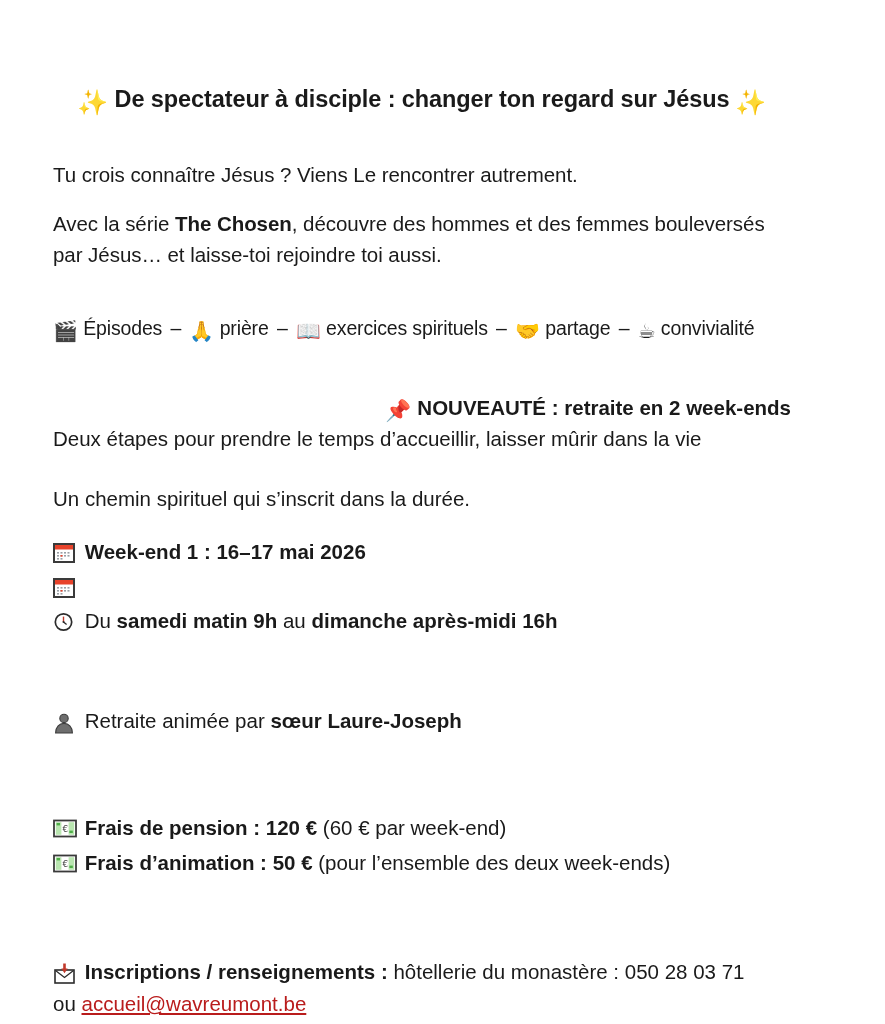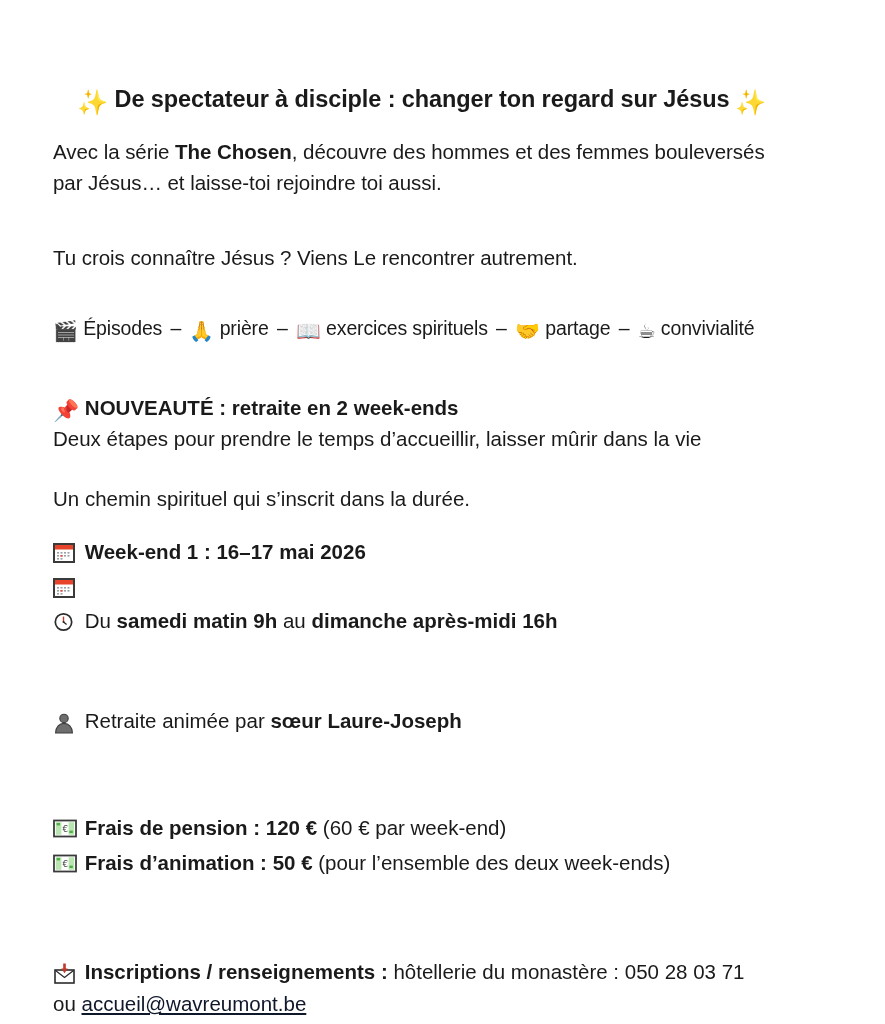--- a/index.html
+++ b/index.html
@@ -61,20 +61,21 @@
   .activities .emoji { font-size: 20px; }
   .sep { padding: 0 3px; }
   .nouveaute {
     padding-top: 55px;
     margin: 0;
   }
   .nouveaute-head {
     font-size: 20.5px;
     font-weight: bold;
     margin: 0;
+    text-align: right;
   }
   .nouveaute-body {
     font-size: 20.5px;
     margin: 0;
     line-height: 1.45;
     padding-top: 2px;
   }
   .dates {
     padding-top: 22px;
   }
@@ -95,21 +96,21 @@
     font-size: 20.5px;
     line-height: 1.7;
     white-space: nowrap;
   }
   .contact {
     padding-top: 55px;
     font-size: 20.5px;
     line-height: 1.55;
   }
   .email-link {
-    color: #0f172a;
+    color: #b91c1c;
     text-underline-offset: 2px;
   }
   .ic {
     display: inline-block;
     width: 22px;
     height: 20px;
     vertical-align: -4px;
     margin-right: 4px;
   }
   .ic svg { display: block; }
@@ -118,25 +119,25 @@
 <body>
 
 <div class="page">
 
   <h1 class="title">
     <span class="emoji">✨</span>
     <span>De spectateur à disciple : changer ton regard sur Jésus</span>
     <span class="emoji">✨</span>
   </h1>
 
+  <p class="intro-line intro-1">Tu crois connaître Jésus ? Viens Le rencontrer autrement.</p>
+
   <p class="intro-line intro-2">
     <span>Avec la série </span><b>The Chosen</b><span>, découvre des hommes et des femmes bouleversés par Jésus… et laisse-toi rejoindre toi aussi.</span>
   </p>
-
-  <p class="intro-line intro-1">Tu crois connaître Jésus ? Viens Le rencontrer autrement.</p>
 
   <p class="activities">
     <span class="emoji">🎬</span>
     <span>Épisodes</span>
     <span class="sep">–</span>
     <span class="emoji">🙏</span>
     <span>prière</span>
     <span class="sep">–</span>
     <span class="emoji">📖</span>
     <span>exercices spirituels</span>

